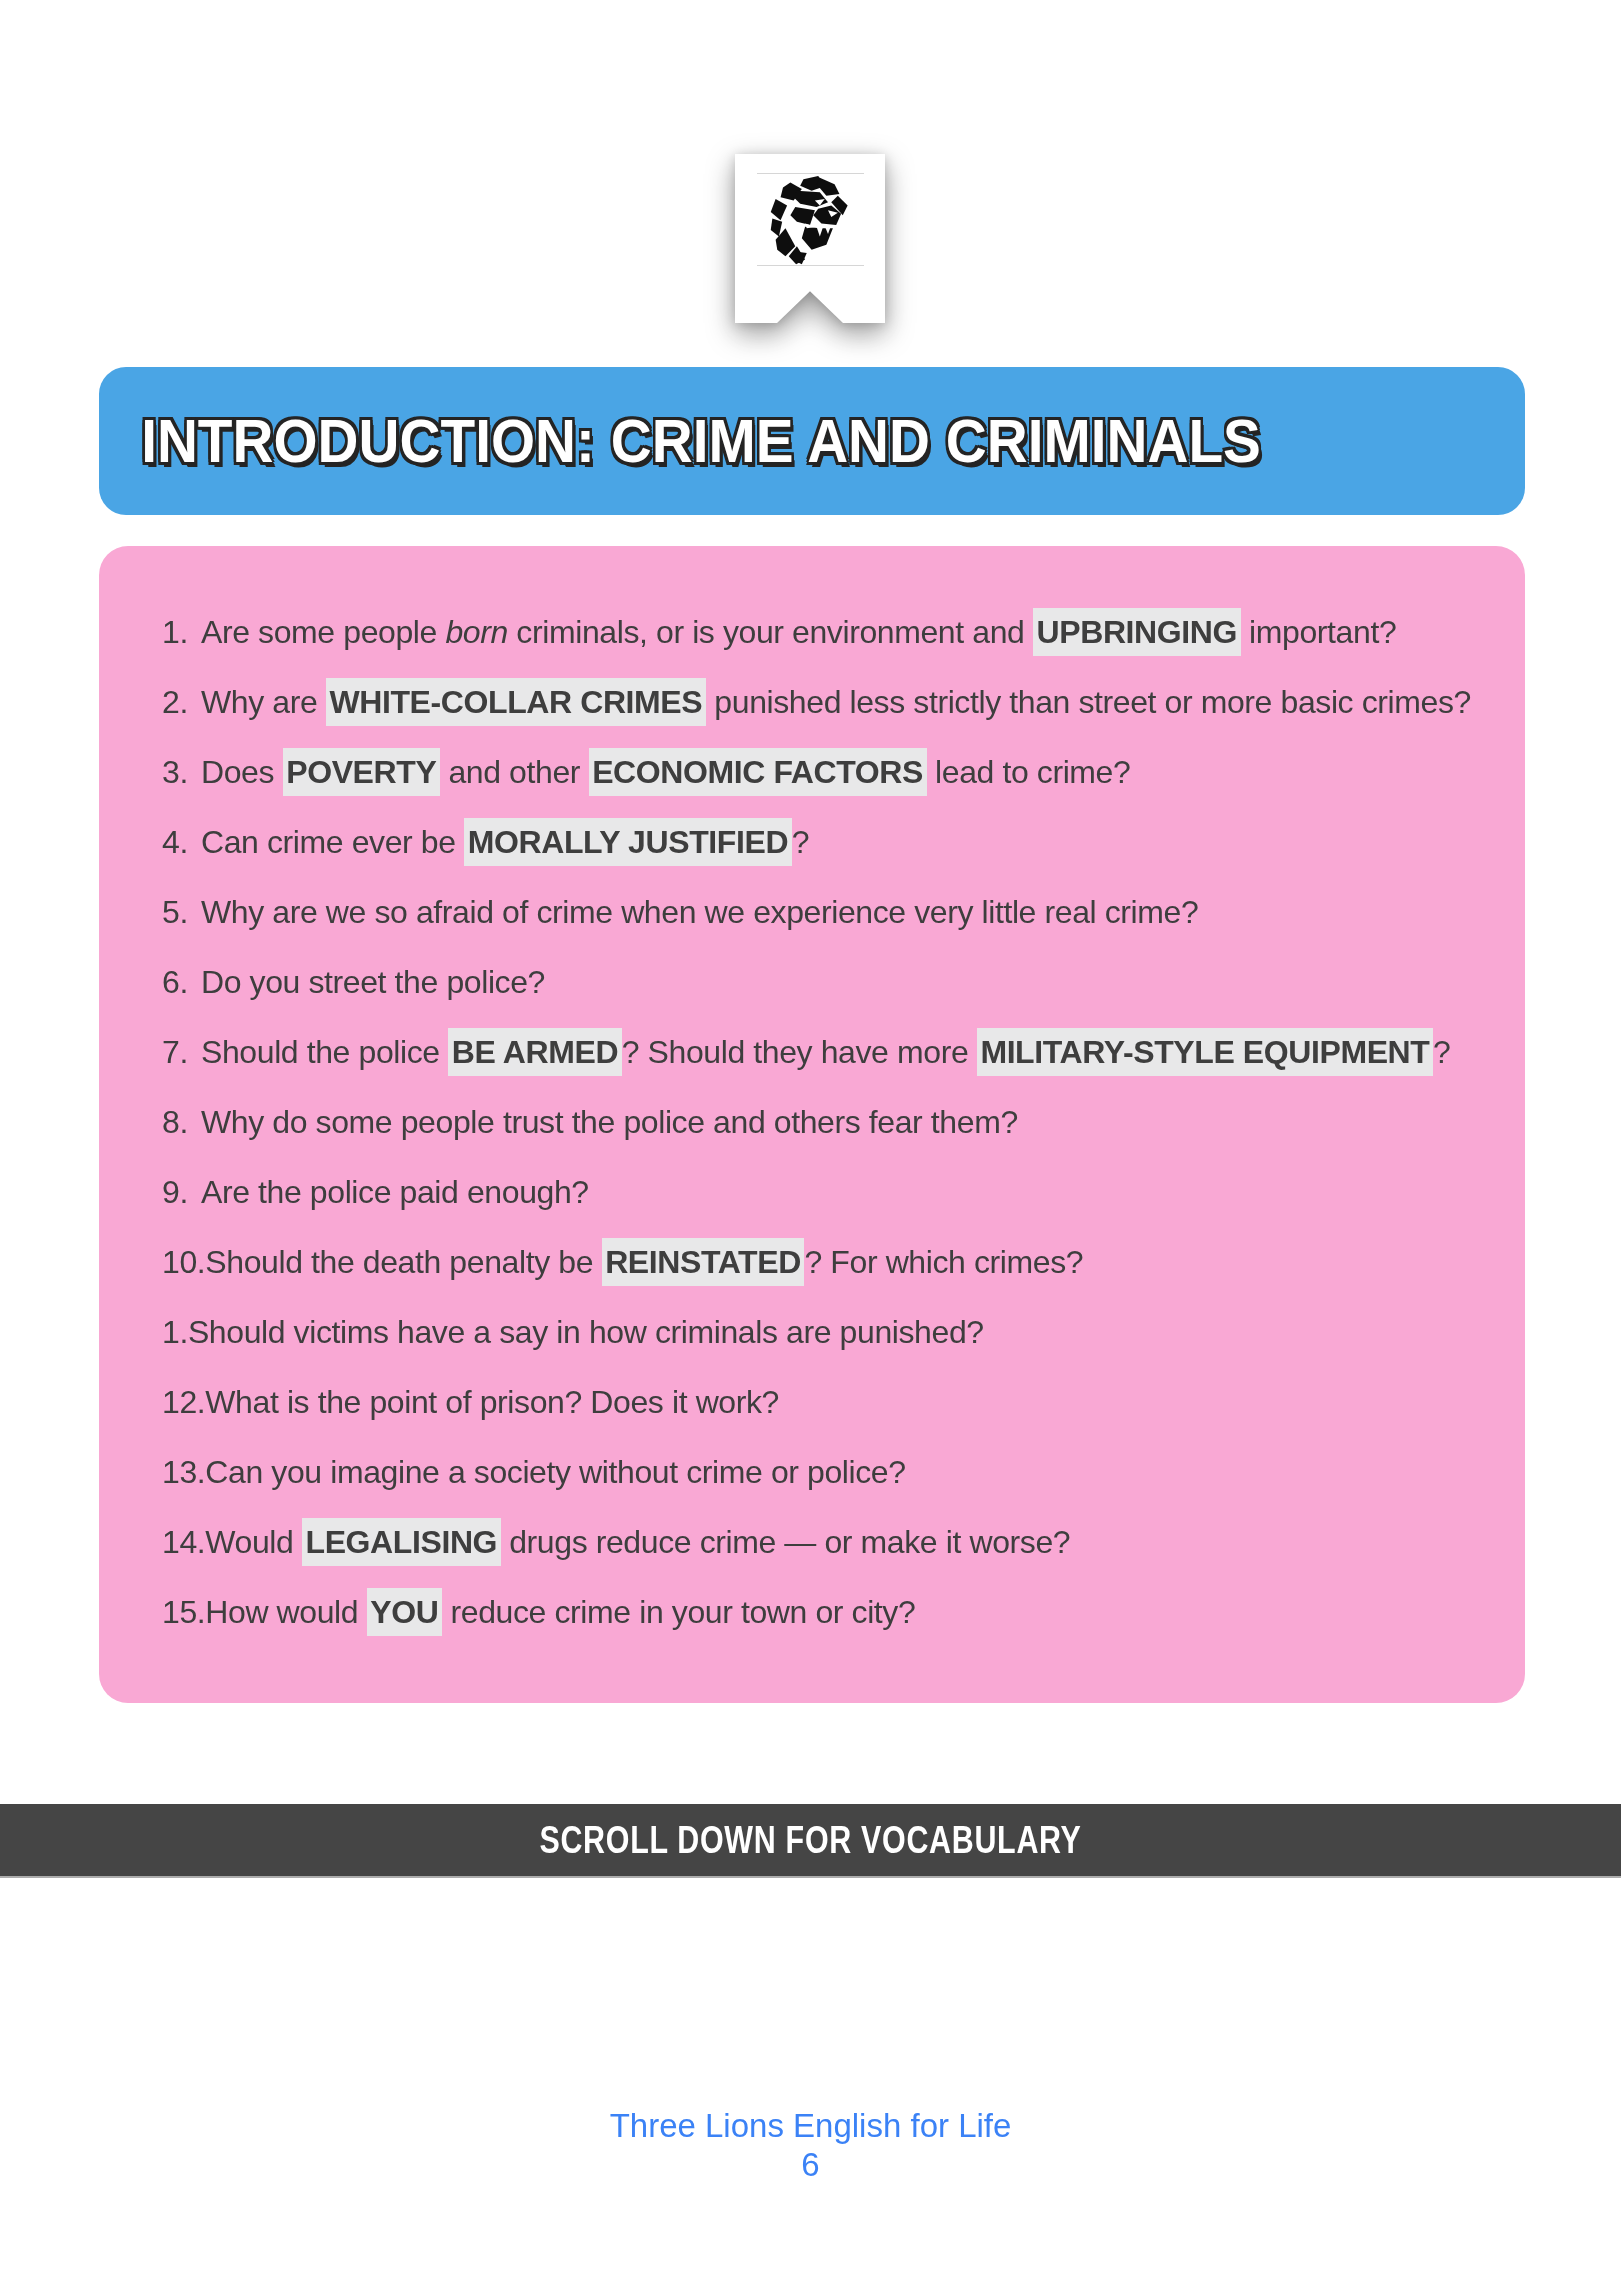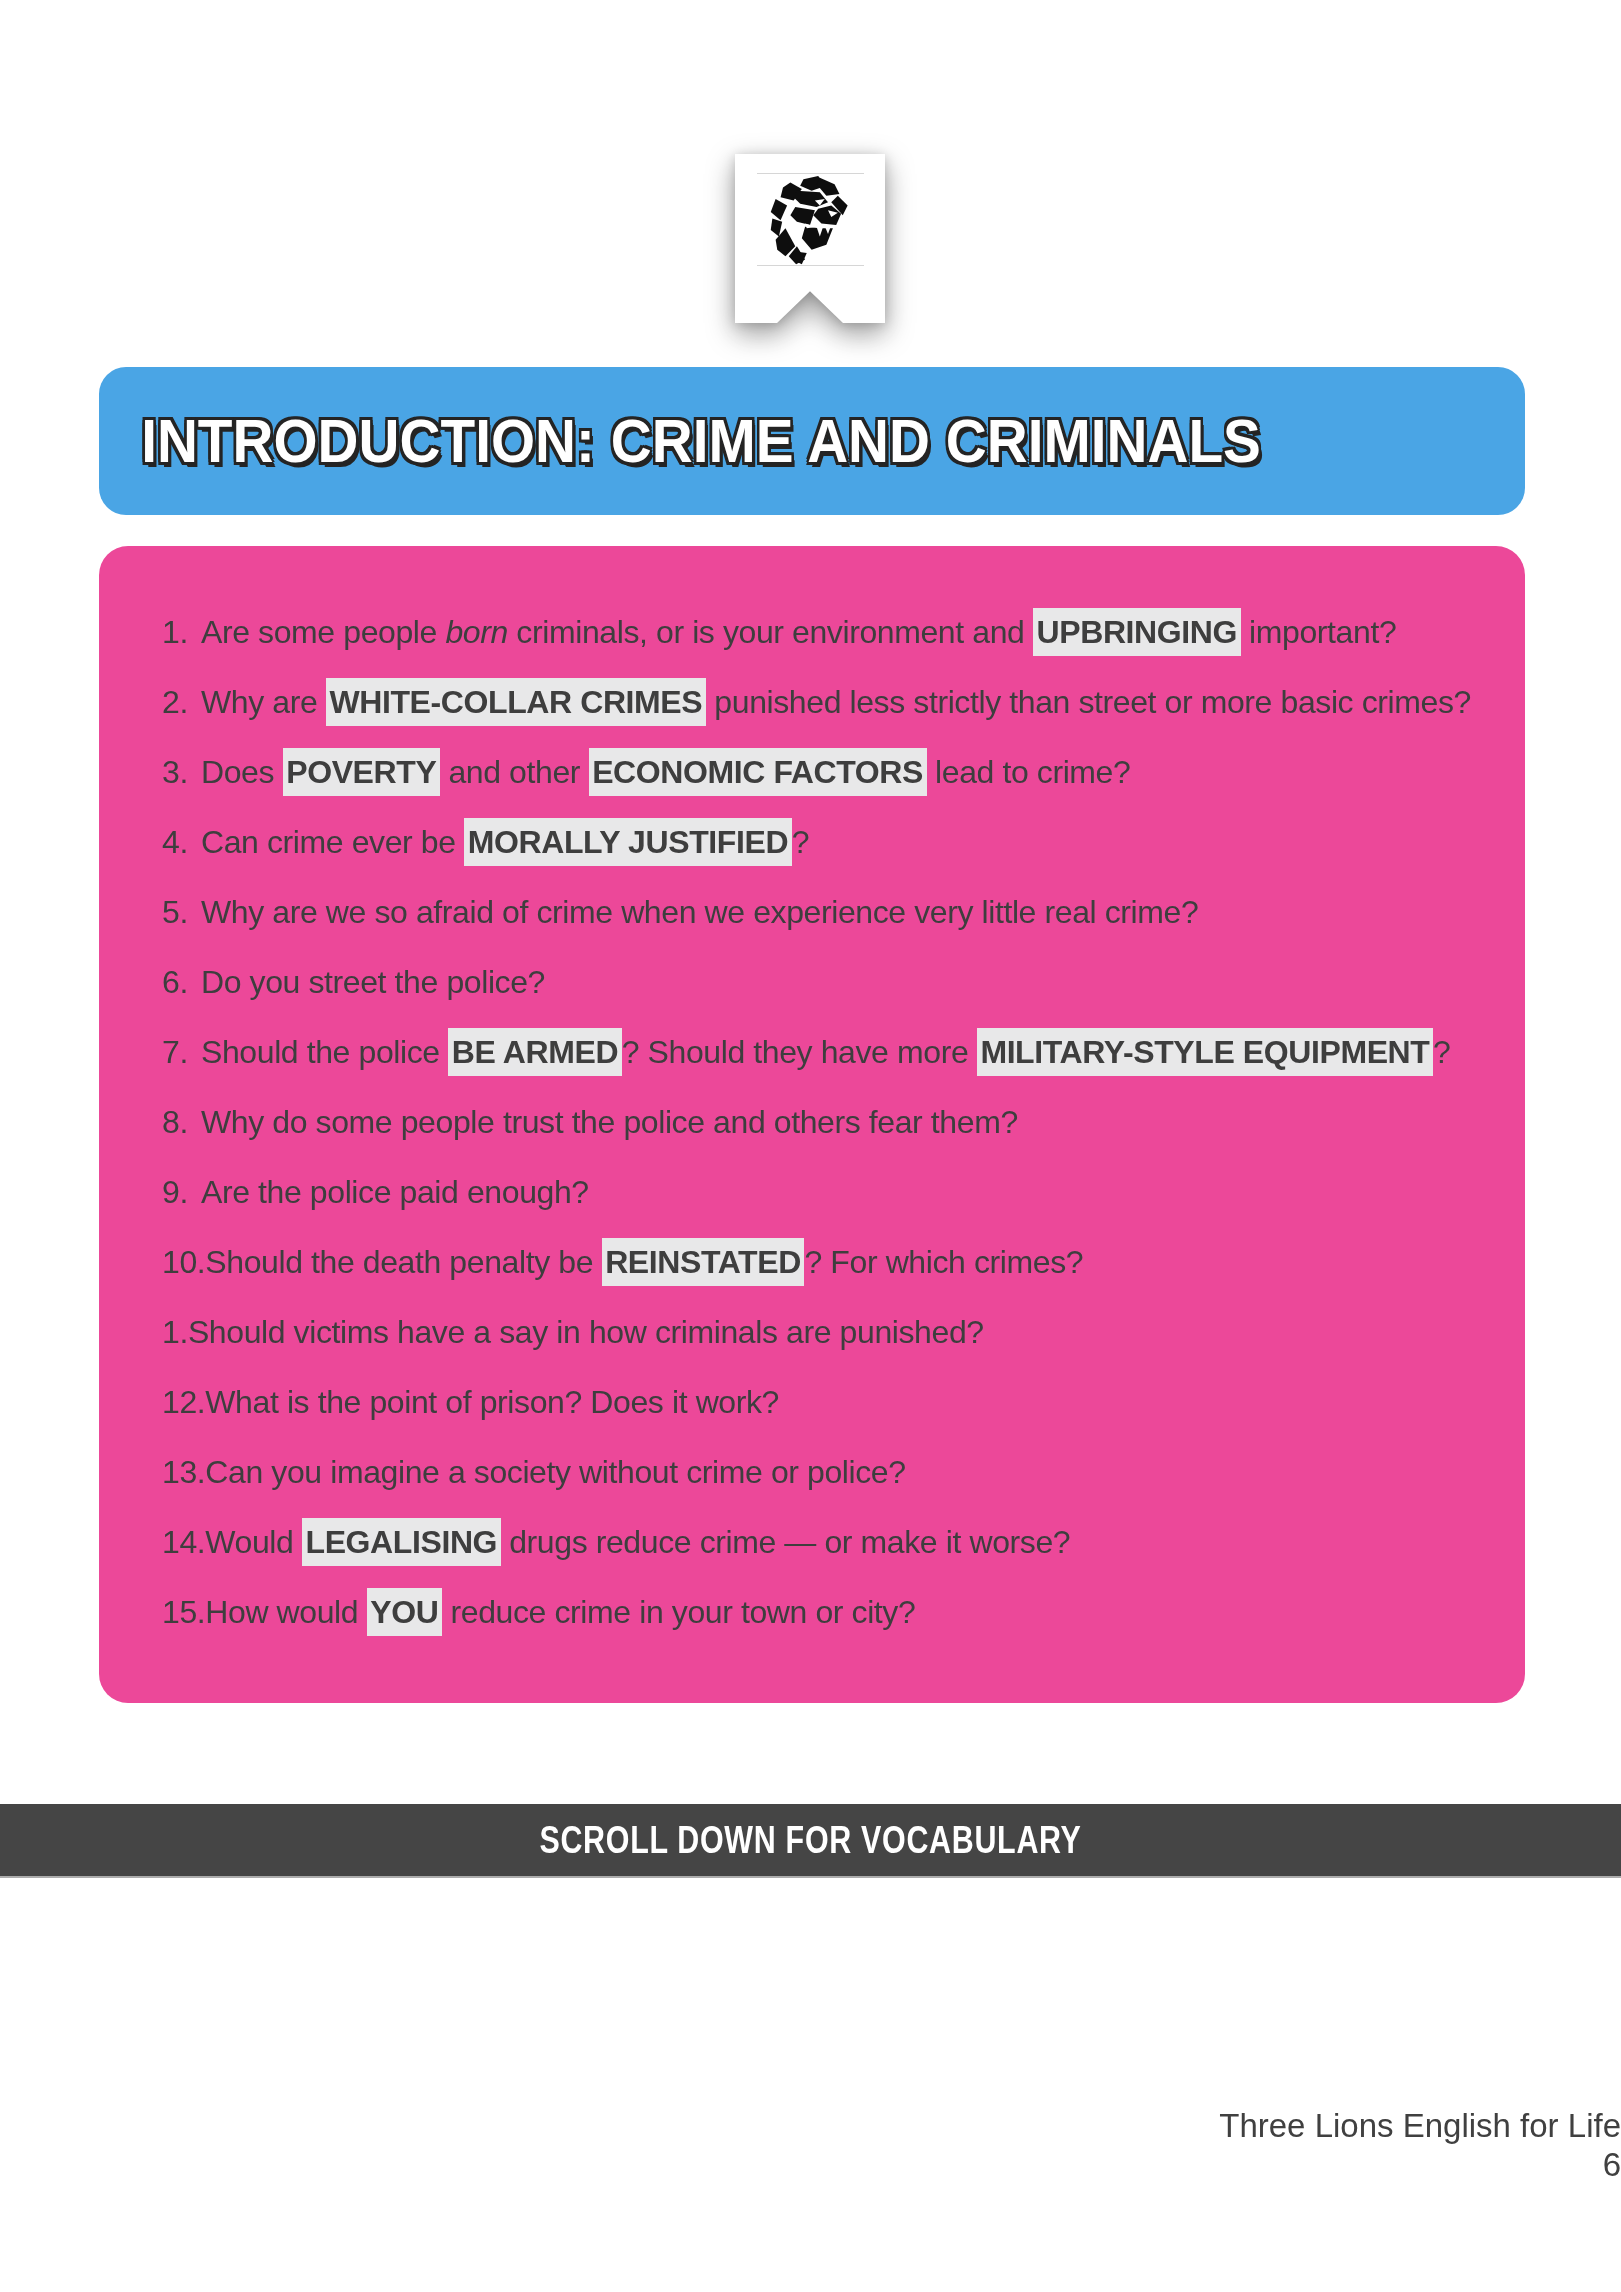--- a/index.html
+++ b/index.html
@@ -22,38 +22,38 @@
   .banner{position:absolute;left:99px;top:367px;width:1426px;height:148px;
           background:#4AA5E5;border-radius:27px;
           display:flex;align-items:center;justify-content:flex-start;}
   .banner-title{font-size:61px;font-weight:bold;color:#ffffff;white-space:nowrap;
        transform:scaleX(.93);transform-origin:center;
        text-shadow:-2.7px -2.7px 0 #242424,2.7px -2.7px 0 #242424,-2.7px 2.7px 0 #242424,2.7px 2.7px 0 #242424,
                    -2.7px 0 0 #242424,2.7px 0 0 #242424,0 -2.7px 0 #242424,0 2.7px 0 #242424,3.6px 4.5px 0 #242424;}
 
   
   .qbox{position:absolute;left:99px;top:546px;width:1426px;height:1157px;
-        background:#ec4899;border-radius:29px;box-sizing:border-box;
+        background:#f9a8d4;border-radius:29px;box-sizing:border-box;
         padding:51px 27px 0 63px;}
   .qrow{height:70px;line-height:70px;font-size:32px;color:#3E3E3E;
         letter-spacing:-0.4px;white-space:nowrap;}
   .qnum{display:inline-block;}
   .qnum.single{width:39px;}
   .hl{background:#E8E8E9;font-weight:bold;padding:6.3px 3.6px;}
   .it{font-style:italic;}
 
   
   .vbar{position:absolute;left:0;top:1804px;width:1621px;height:72px;background:#454545;
         border-bottom:2.7px solid #ACACAC;display:flex;align-items:center;justify-content:center;}
   .vbar-text{color:#ffffff;font-size:39px;font-weight:bold;letter-spacing:0.9px;
         white-space:nowrap;transform:scaleX(.78);transform-origin:center;}
 
   
-  .footer{position:absolute;left:0;top:2106px;width:1621px;text-align:right;
-          font-size:33px;line-height:39px;color:#404040;}
+  .footer{position:absolute;left:0;top:2106px;width:1621px;text-align:center;
+          font-size:33px;line-height:39px;color:#3b82f6;}
 </style>
 </head>
 <body>
 
 <div class="page">
 
   <div class="badge">
     <div class="badge-card">
       <div class="badge-rule top"></div>
       <svg class="lion-svg" viewBox="0 0 100 110" xmlns="http://www.w3.org/2000/svg">

